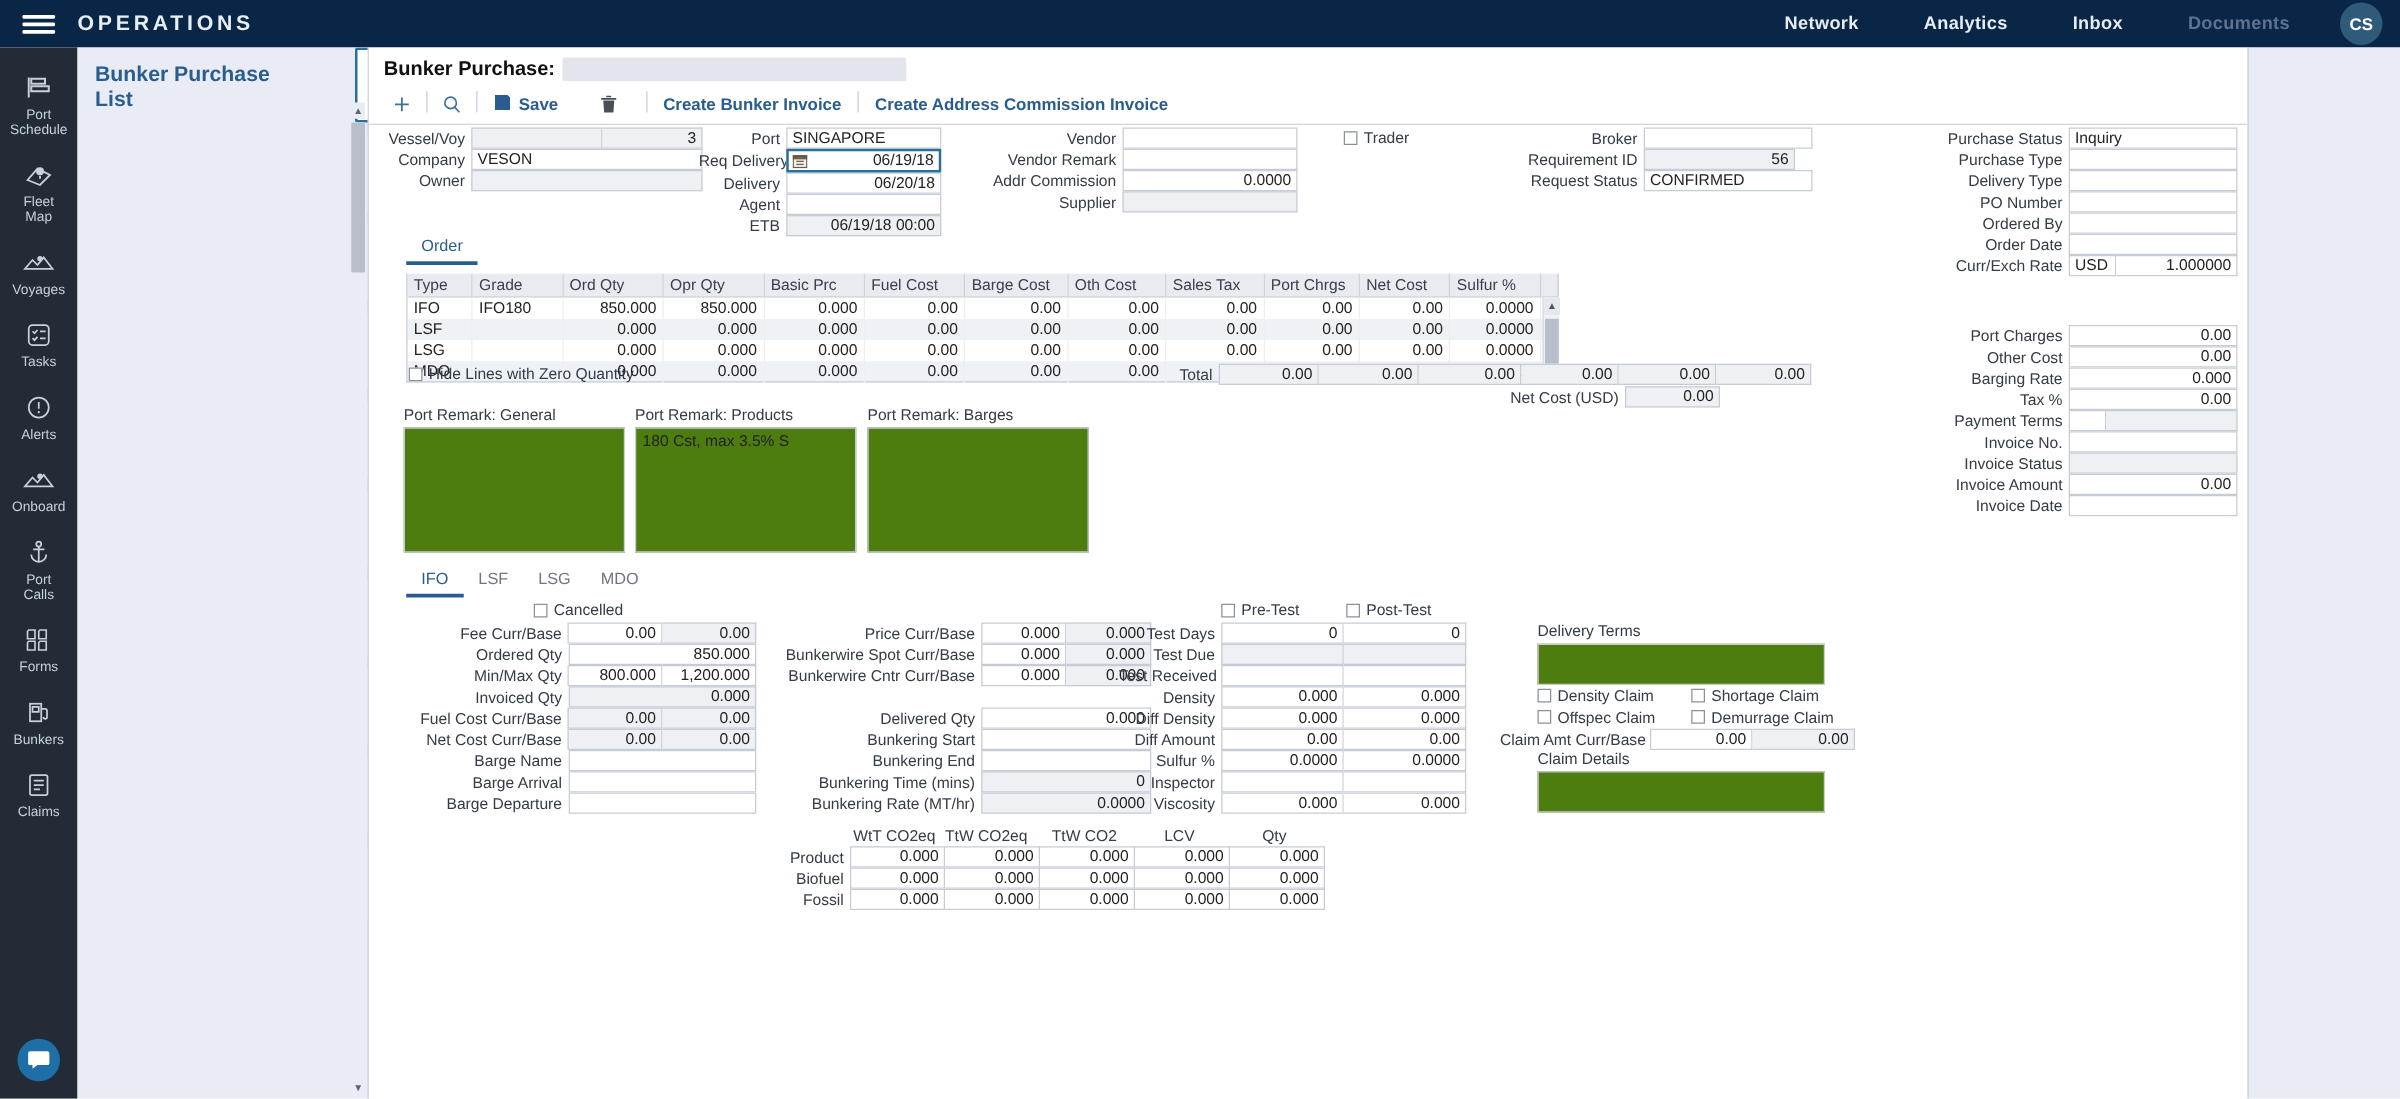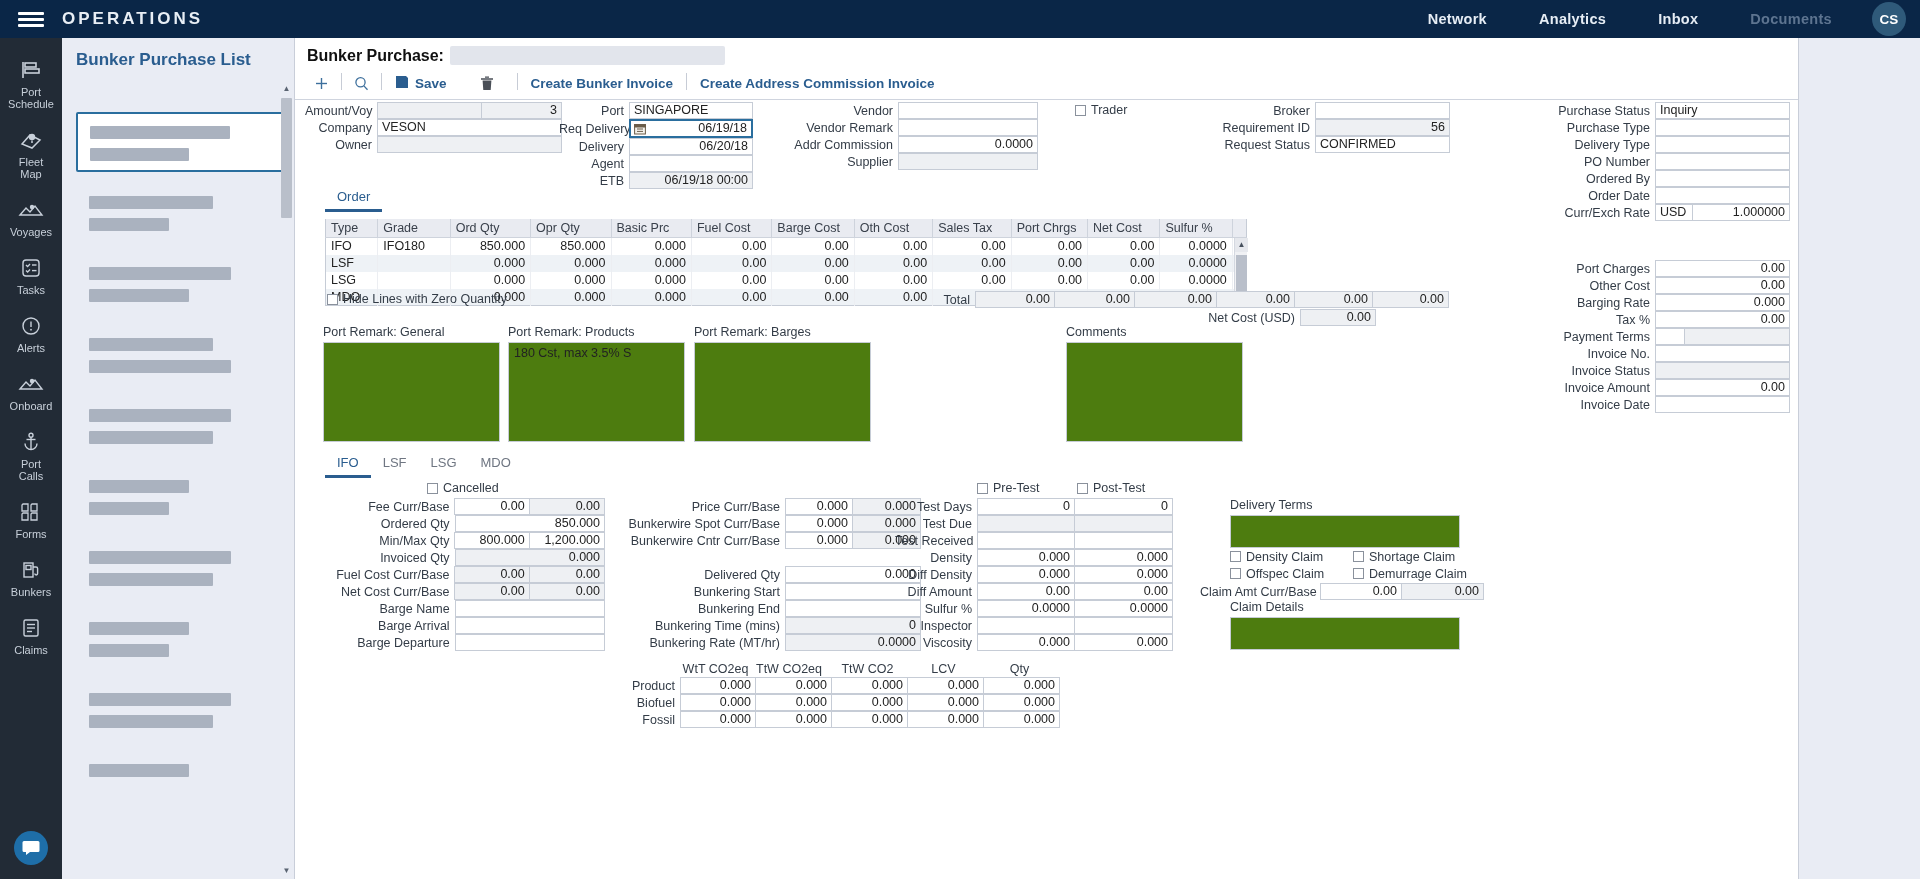--- a/index.html
+++ b/index.html
@@ -55,21 +55,21 @@
   .chat-bubble {
     position: absolute; left: 14px; bottom: 14px;
     width: 34px; height: 34px; border-radius: 50%;
     background: #1e6ea8; display: flex; align-items: center; justify-content: center;
     cursor: pointer;
   }
 
   
   .listpanel {
     width: 233px; flex: 0 0 233px; background: #e9ecf4;
-    border-right: 1px solid #c9ced9; display: flex; flex-direction: column;
+    border-right: 1px solid #c9ced9; display: flex; flex-direction: row;
     position: relative;
     gap: 32px;
   }
   .listpanel h2 {
     margin: 0; padding: 12px 0 10px 14px; font-size: 17px; font-weight: bold;
     color: #2a5d8f;
   }
   .listscroll { flex: 1; overflow: hidden; padding: 0 10px 0 14px; position: relative; }
   .skel-card {
     background: #e9ecf4; border: 1px solid transparent; border-radius: 2px;
@@ -398,21 +398,21 @@
         <div class="tb-sep" style="margin-left:14px"></div>
         <button class="tb-btn">Create Bunker Invoice</button>
         <div class="tb-sep"></div>
         <button class="tb-btn">Create Address Commission Invoice</button>
       </div>
 
       <div class="formarea">
 
         <div class="pane" style="left:10px; top:2px; width:260px;">
           <div class="row">
-            <div class="lbl" style="width:72px">Amount/Voy</div>
+            <div class="lbl" style="width:72px">Vessel/Voy</div>
             <div class="fld ro" style="width:105px"></div>
             <div class="fld ro num" style="width:80px;border-left:none">3</div>
           </div>
           <div class="row">
             <div class="lbl" style="width:72px">Company</div>
             <div class="fld" style="width:185px">VESON</div>
           </div>
           <div class="row">
             <div class="lbl" style="width:72px">Owner</div>
             <div class="fld ro" style="width:185px"></div>
@@ -476,21 +476,21 @@
           <span class="chklabel">Trader</span>
         </div>
 
         <div class="pane" style="left:905px; top:2px; width:320px;">
           <div class="row">
             <div class="lbl" style="width:115px">Broker</div>
             <div class="fld" style="width:135px"></div>
           </div>
           <div class="row">
             <div class="lbl" style="width:115px">Requirement ID</div>
-            <div class="fld ro num" style="width:135px">56</div>
+            <div class="fld ro num" style="width:121px">56</div>
           </div>
           <div class="row">
             <div class="lbl" style="width:115px">Request Status</div>
             <div class="fld" style="width:135px">CONFIRMED</div>
           </div>
         </div>
 
         <div class="pane" style="left:1245px; top:2px; width:345px;">
           <div class="row">
             <div class="lbl" style="width:115px">Purchase Status</div>
@@ -681,24 +681,20 @@
           <div class="remark-box" style="width:177px;height:100px"></div>
         </div>
         <div class="pane" style="left:213px; top:225px;">
           <div class="remark-lbl">Port Remark: Products</div>
           <div class="remark-box" style="width:177px;height:100px">180 Cst, max 3.5% S</div>
         </div>
         <div class="pane" style="left:399px; top:225px;">
           <div class="remark-lbl">Port Remark: Barges</div>
           <div class="remark-box" style="width:177px;height:100px"></div>
         </div>
-        <div class="pane" style="left:771px; top:225px;">
-          <div class="remark-lbl">Comments</div>
-          <div class="remark-box" style="width:177px;height:100px"></div>
-        </div>
 
         <div class="pane" style="left:30px; top:352px;">
           <div class="tabs">
             <div class="tab active">IFO</div>
             <div class="tab">LSF</div>
             <div class="tab">LSG</div>
             <div class="tab">MDO</div>
           </div>
         </div>
 

